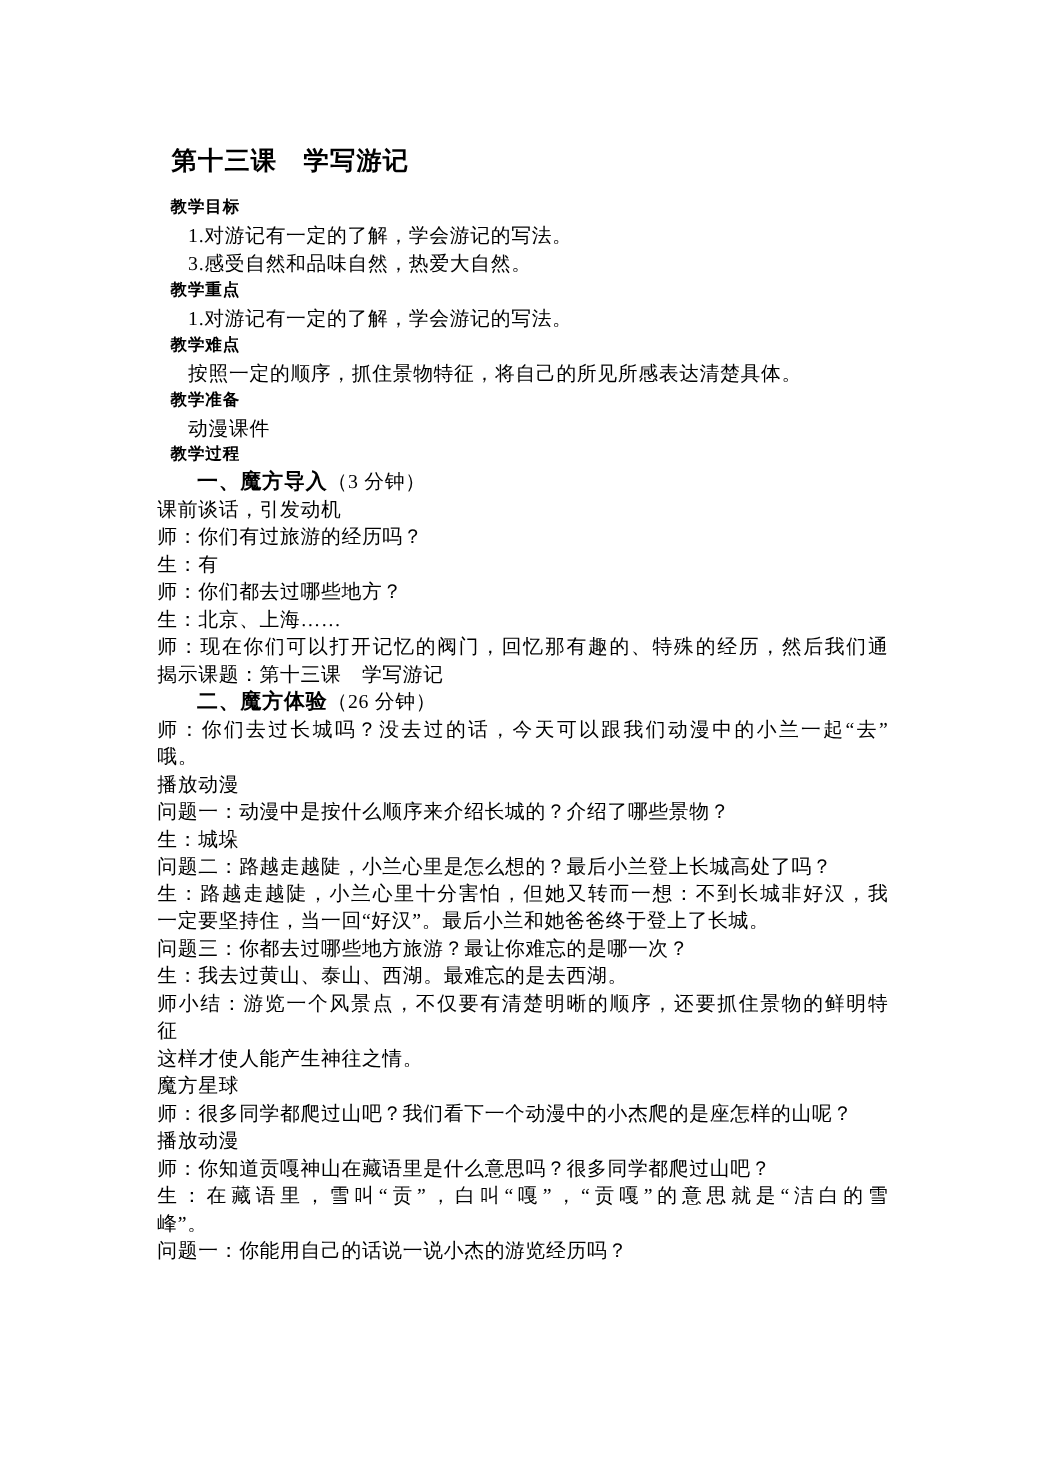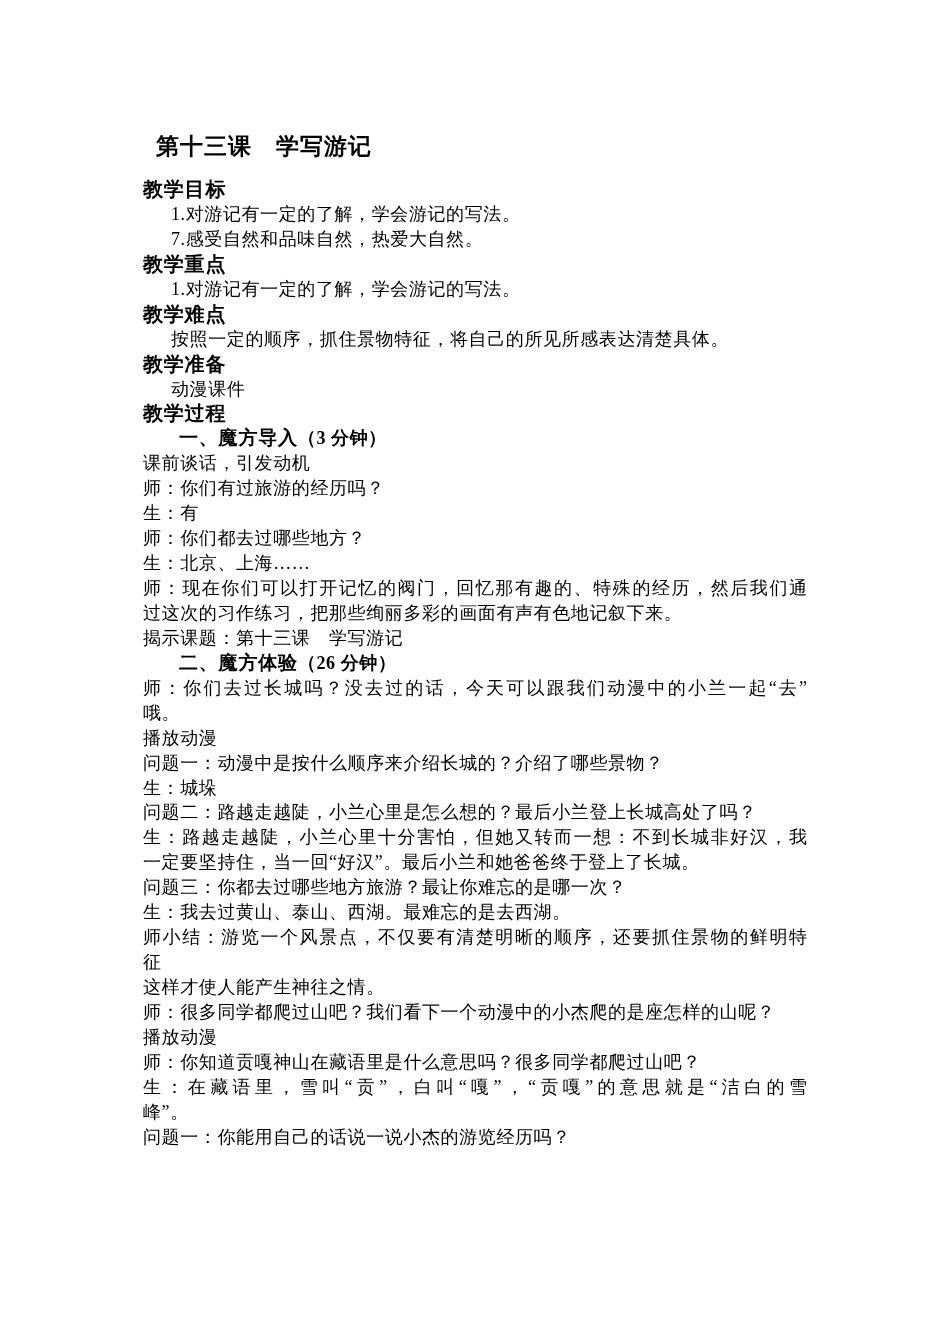--- a/index.html
+++ b/index.html
@@ -29,82 +29,83 @@
   }
   .line {
     height: 24.95px;
     line-height: 24.95px;
     font-size: 18px;
     letter-spacing: 0.6px;
     white-space: nowrap;
   }
   .line.heading {
     font-weight: 700;
-    font-size: 20px;
+    font-size: 15px;
     letter-spacing: 0.8px;
+    margin-left: 12px;
   }
   .line.indent { padding-left: 28px; }
   .line.justify {
     white-space: normal;
     text-align: justify;
     text-align-last: justify;
     letter-spacing: 0;
   }
   .line.section .b {
     font-weight: 700;
     font-size: 19px;
     letter-spacing: 0.8px;
     margin-left: 36px;
   }
   .line.section .r {
-    font-weight: 700;
+    font-weight: 400;
     font-size: 18px;
     text-align: center;
   }
 </style>
 </head>
 <body>
 
 <div class="page">
   <div class="content">
     <div class="doc-title">第十三课　学写游记</div>
     <div>
         <div class="line heading">教学目标</div>
         <div class="line indent">1.对游记有一定的了解，学会游记的写法。</div>
-        <div class="line indent">7.感受自然和品味自然，热爱大自然。</div>
+        <div class="line indent">3.感受自然和品味自然，热爱大自然。</div>
         <div class="line heading">教学重点</div>
         <div class="line indent">1.对游记有一定的了解，学会游记的写法。</div>
         <div class="line heading">教学难点</div>
         <div class="line indent">按照一定的顺序，抓住景物特征，将自己的所见所感表达清楚具体。</div>
         <div class="line heading">教学准备</div>
         <div class="line indent">动漫课件</div>
         <div class="line heading">教学过程</div>
         <div class="line section"><span class="b">一、魔方导入</span><span class="r">（3 分钟）</span></div>
         <div class="line body">课前谈话，引发动机</div>
         <div class="line body">师：你们有过旅游的经历吗？</div>
         <div class="line body">生：有</div>
         <div class="line body">师：你们都去过哪些地方？</div>
         <div class="line body">生：北京、上海……</div>
         <div class="line justify">师：现在你们可以打开记忆的阀门，回忆那有趣的、特殊的经历，然后我们通</div>
-        <div class="line body">过这次的习作练习，把那些绚丽多彩的画面有声有色地记叙下来。</div>
         <div class="line body">揭示课题：第十三课　学写游记</div>
         <div class="line section"><span class="b">二、魔方体验</span><span class="r">（26 分钟）</span></div>
         <div class="line justify">师：你们去过长城吗？没去过的话，今天可以跟我们动漫中的小兰一起“去”</div>
         <div class="line body">哦。</div>
         <div class="line body">播放动漫</div>
         <div class="line body">问题一：动漫中是按什么顺序来介绍长城的？介绍了哪些景物？</div>
         <div class="line body">生：城垛</div>
         <div class="line body">问题二：路越走越陡，小兰心里是怎么想的？最后小兰登上长城高处了吗？</div>
         <div class="line justify">生：路越走越陡，小兰心里十分害怕，但她又转而一想：不到长城非好汉，我</div>
         <div class="line body">一定要坚持住，当一回“好汉”。最后小兰和她爸爸终于登上了长城。</div>
         <div class="line body">问题三：你都去过哪些地方旅游？最让你难忘的是哪一次？</div>
         <div class="line body">生：我去过黄山、泰山、西湖。最难忘的是去西湖。</div>
         <div class="line justify">师小结：游览一个风景点，不仅要有清楚明晰的顺序，还要抓住景物的鲜明特</div>
         <div class="line body">征</div>
         <div class="line body">这样才使人能产生神往之情。</div>
+        <div class="line body">魔方星球</div>
         <div class="line body">师：很多同学都爬过山吧？我们看下一个动漫中的小杰爬的是座怎样的山呢？</div>
         <div class="line body">播放动漫</div>
         <div class="line body">师：你知道贡嘎神山在藏语里是什么意思吗？很多同学都爬过山吧？</div>
         <div class="line justify">生：在藏语里，雪叫“贡”，白叫“嘎”，“贡嘎”的意思就是“洁白的雪</div>
         <div class="line body">峰”。</div>
         <div class="line body">问题一：你能用自己的话说一说小杰的游览经历吗？</div>
       </div>
   </div>
 </div>
 

